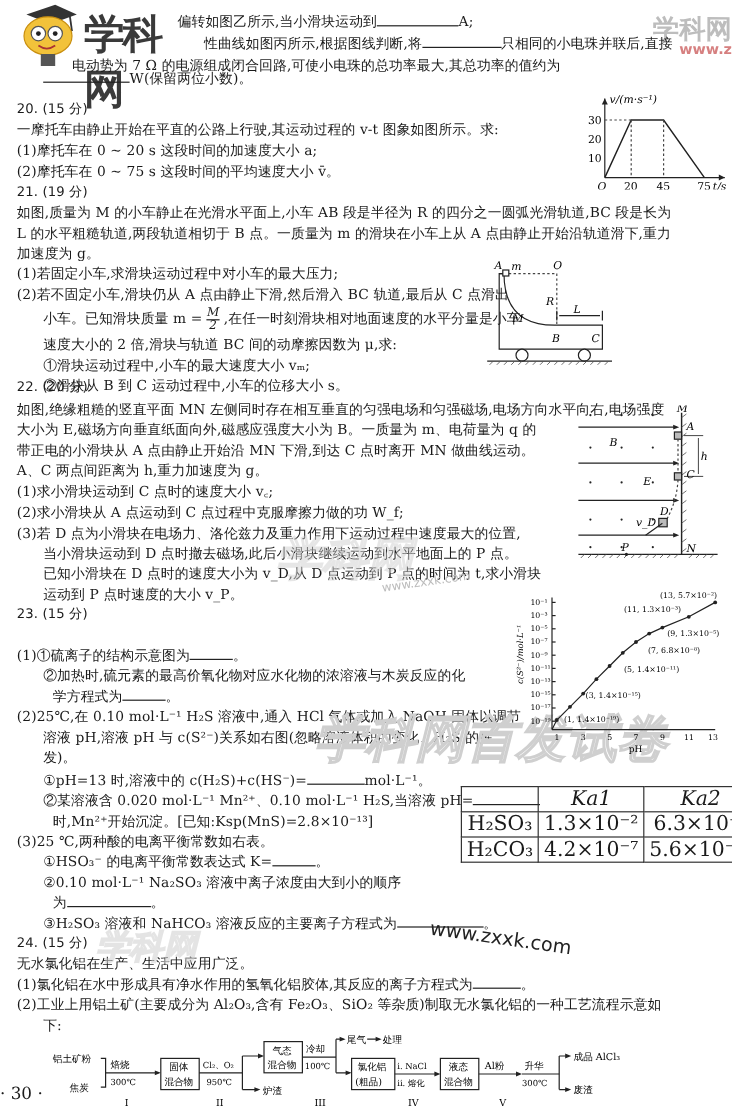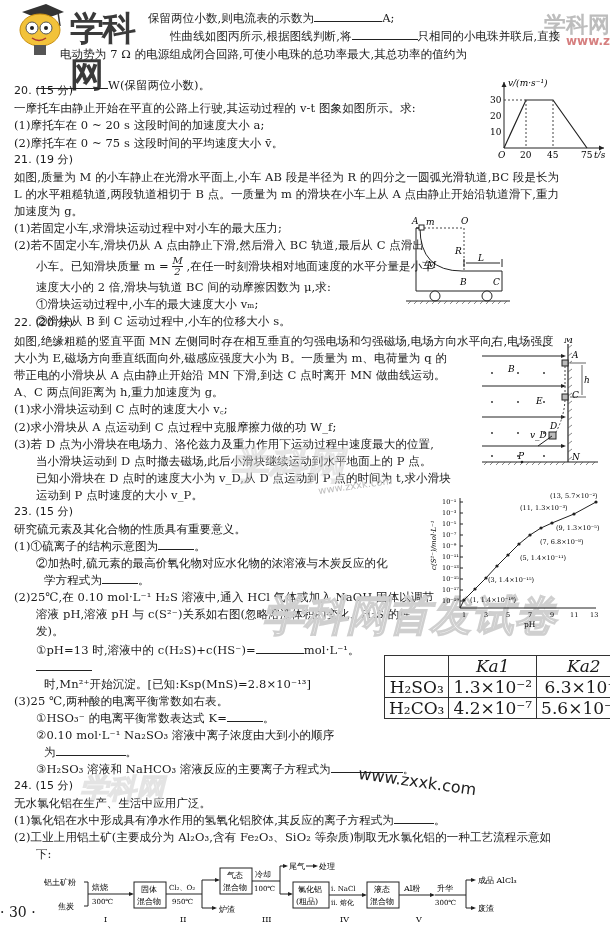--- a/index.html
+++ b/index.html
@@ -39,29 +39,29 @@
       <circle cx="34" cy="28" r="2" fill="#222"></circle>
       <path d="M20 38 Q27 43 34 38" stroke="#a33" stroke-width="1.5" fill="none"></path>
       <rect x="22" y="45" width="12" height="10" fill="#555"></rect>
     </svg>
     <div class="logo-text">学科网</div>
   </div>
   <div class="wm-top-right">学科网</div>
   <div class="wm-top-right-url">www.z</div>
 
   <div class="line" style="left:148px; top:11px;">
-    <span>保留两位小数,则电流表的示数为</span><span class="blank" style="width:68px;"></span><span>A;</span>
+    <span>偏转如图乙所示,当小滑块运动到</span><span class="blank" style="width:68px;"></span><span>A;</span>
   </div>
   <div class="line" style="left:170px; top:29px;">
     <span>性曲线如图丙所示,根据图线判断,将</span><span class="blank" style="width:66px;"></span><span>只相同的小电珠并联后,直接</span>
   </div>
   <div class="line" style="left:60px; top:47px;">
     <span>电动势为 7 Ω 的电源组成闭合回路,可使小电珠的总功率最大,其总功率的值约为</span>
   </div>
-  <div class="line ind2" style="top:78px;">
+  <div class="line ind2" style="top:58px;">
     <span class="blank" style="width:72px;"></span><span>W(保留两位小数)。</span>
   </div>
 
   <div class="line qhead" style="top:84px;">20. (15 分)</div>
   <div class="line" style="top:101px;">一摩托车由静止开始在平直的公路上行驶,其运动过程的 v-t 图象如图所示。求:</div>
   <div class="line" style="top:118px;">(1)摩托车在 0 ~ 20 s 这段时间的加速度大小 a;</div>
   <div class="line" style="top:136px;">(2)摩托车在 0 ~ 75 s 这段时间的平均速度大小 v̄。</div>
 
   <div class="fig" style="left:470px; top:78px;">
     <svg width="140" height="80" viewBox="0 0 140 80" font-family="DejaVu Serif, serif" font-size="9">
@@ -204,39 +204,38 @@
       <text x="50" y="100">v_D</text>
       <text x="38" y="121">P</text>
       <text x="92" y="122">N</text>
     </svg>
   </div>
 
   <div class="wm-big" style="left:230px; top:440px; font-size:38px; opacity:0.5;">学科网</div>
   <div class="wm-url" style="left:318px; top:480px; font-size:10px; color:#bcbcbc; transform:rotate(-8deg);">www.zxxk.com</div>
 
   <div class="line qhead" style="top:505px;">23. (15 分)</div>
-  <div class="line" style="top:522px;">研究硫元素及其化合物的性质具有重要意义。</div>
   <div class="line" style="top:539px;">
     <span>(1)①硫离子的结构示意图为</span><span class="blank" style="width:36px;"></span><span>。</span>
   </div>
   <div class="line ind2" style="top:556px;">②加热时,硫元素的最高价氧化物对应水化物的浓溶液与木炭反应的化</div>
   <div class="line ind3" style="top:573px;">
     <span>学方程式为</span><span class="blank" style="width:36px;"></span><span>。</span>
   </div>
   <div class="line" style="top:590px;">(2)25℃,在 0.10 mol·L⁻¹ H₂S 溶液中,通入 HCl 气体或加入 NaOH 固体以调节</div>
   <div class="line ind2" style="top:607px;">溶液 pH,溶液 pH 与 c(S²⁻)关系如右图(忽略溶液体积的变化、H₂S 的挥</div>
   <div class="line ind2" style="top:624px;">发)。</div>
 
   <div class="wm-big" style="left:262px; top:588px; font-size:42px;">学科网首发试卷</div>
 
   <div class="line ind2" style="top:643px;">
     <span>①pH=13 时,溶液中的 c(H₂S)+c(HS⁻)=</span><span class="blank" style="width:48px;"></span><span>mol·L⁻¹。</span>
   </div>
   <div class="line ind2" style="top:660px;">
-    <span class="blank" style="width:56px;"></span>
+    <span>②某溶液含 0.020 mol·L⁻¹ Mn²⁺、0.10 mol·L⁻¹ H₂S,当溶液 pH=</span><span class="blank" style="width:56px;"></span>
   </div>
   <div class="line ind3" style="top:677px;">时,Mn²⁺开始沉淀。[已知:Ksp(MnS)=2.8×10⁻¹³]</div>
   <div class="line" style="top:694px;">(3)25 ℃,两种酸的电离平衡常数如右表。</div>
   <div class="line ind2" style="top:711px;">
     <span>①HSO₃⁻ 的电离平衡常数表达式 K=</span><span class="blank" style="width:36px;"></span><span>。</span>
   </div>
   <div class="line ind2" style="top:728px;">②0.10 mol·L⁻¹ Na₂SO₃ 溶液中离子浓度由大到小的顺序</div>
   <div class="line ind3" style="top:745px;">
     <span>为</span><span class="blank" style="width:70px;"></span><span>。</span>
   </div>

